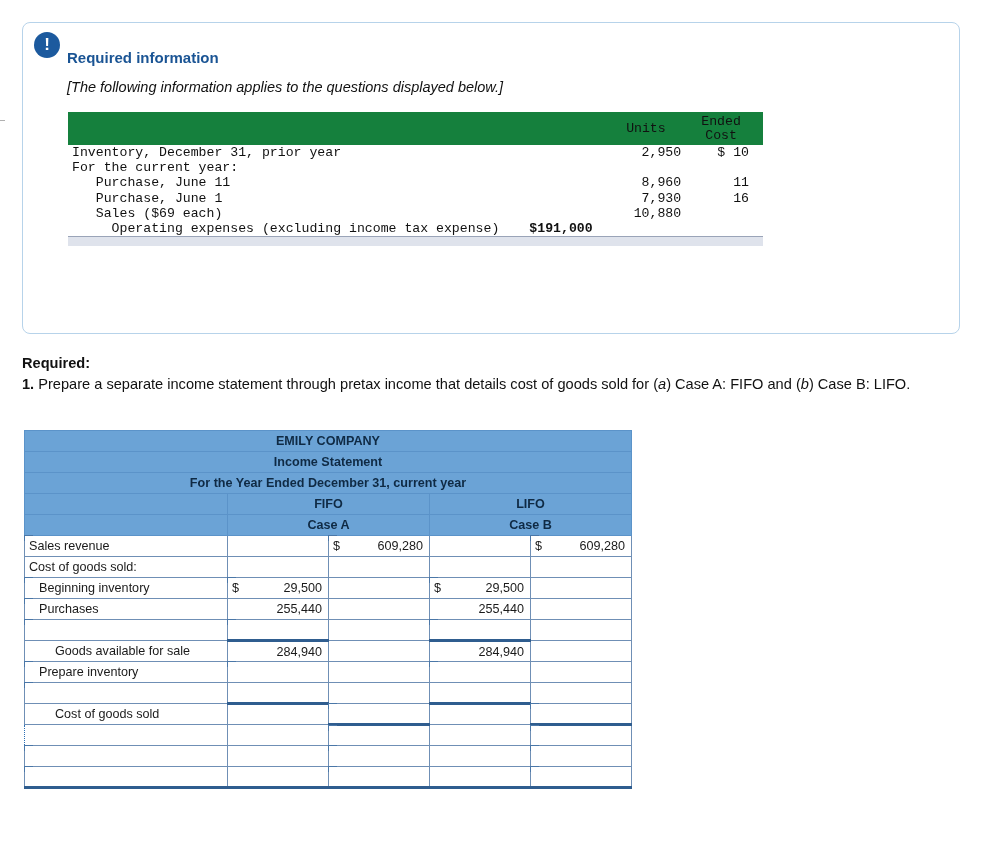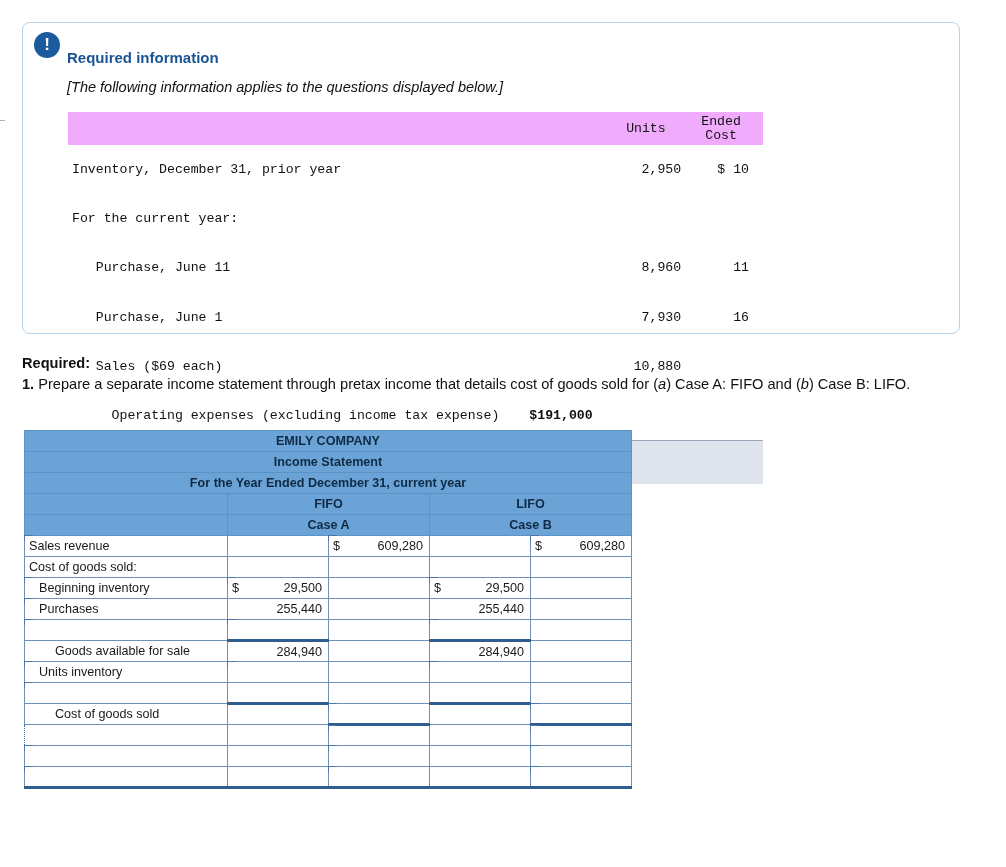--- a/index.html
+++ b/index.html
@@ -71,29 +71,29 @@
   
   #mono-table {
     width: 695px;
     border-collapse: collapse;
     font-family: "Liberation Mono", monospace;
     font-size: 13.2px;
     color: #111;
     margin-left: 1px;
   }
   #mono-table .hdr td {
-    background: #f0abfc;
+    background: #15803d;
     padding: 0;
     height: 33px;
     vertical-align: middle;
     text-align: center;
     line-height: 1.05;
   }
   #mono-table td {
-    padding: 17px 4px;
+    padding: 0 4px;
     height: 15.2px;
     white-space: pre;
   }
   .c-label { text-align: left; }
   .c-units { text-align: right; width: 88px; padding-right: 12px !important;}
   .c-cost  { text-align: right; width: 70px; padding-right: 14px !important;}
   .c-mid   { text-align: right; width: 110px; padding-right: 18px !important; font-weight: bold;}
   #mono-foot td {
     height: 9px;
     background: #dfe3ec;
@@ -329,21 +329,21 @@
 
     <tr>
       <td class="lbl indent2">Goods available for sale</td>
       <td class="amt">284,940</td>
       <td class="amt"></td>
       <td class="amt">284,940</td>
       <td class="amt"></td>
     </tr>
 
     <tr>
-      <td class="lbl indent1 stub">Units inventory</td>
+      <td class="lbl indent1 stub">Prepare inventory</td>
       <td class="amt stub"></td>
       <td class="amt"></td>
       <td class="amt stub"></td>
       <td class="amt"></td>
     </tr>
 
     <tr>
       <td class="lbl stub"></td>
       <td class="amt thick-b"></td>
       <td class="amt"></td>

